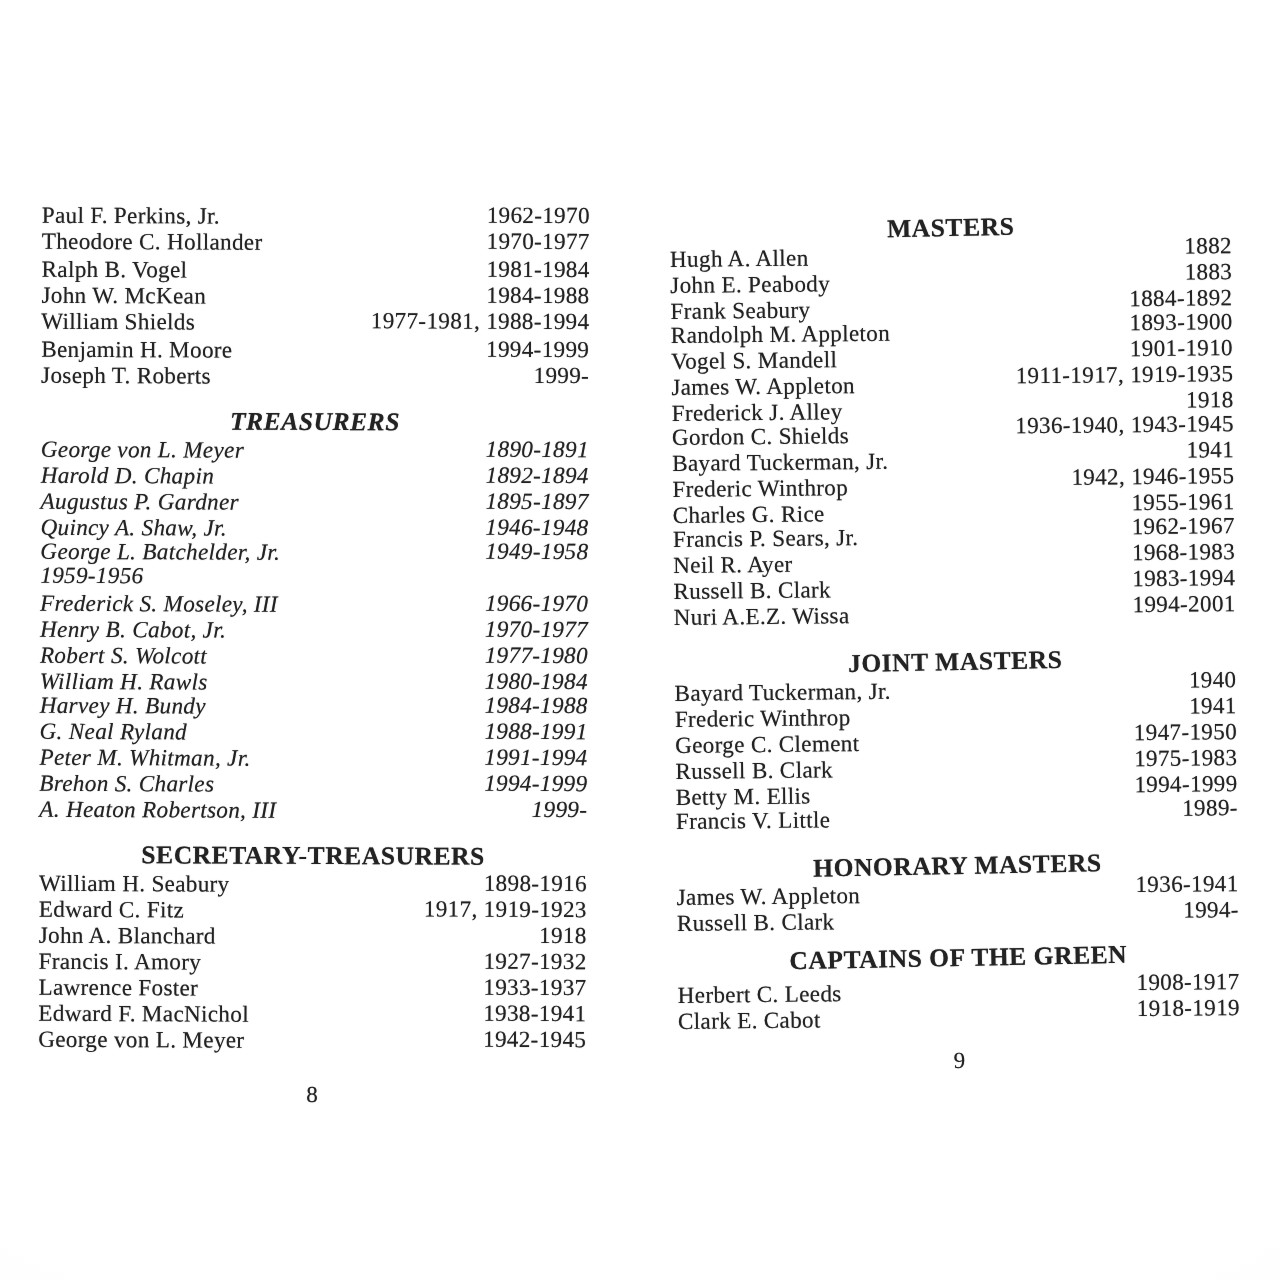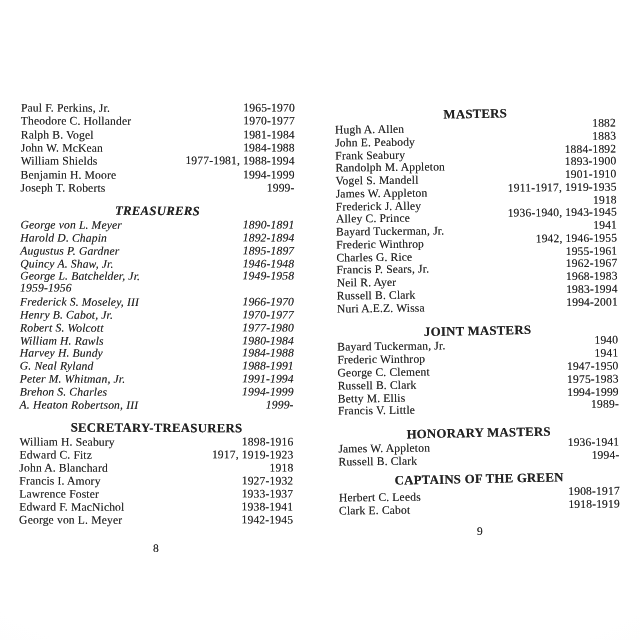--- a/index.html
+++ b/index.html
@@ -49,21 +49,21 @@
 </head>
 <body>
 
 <div class="spread">
 
   <div class="page page-left">
     <div>
         <div class="sec pl-sec-0">
           <div class="row">
             <span class="nm">Paul F. Perkins, Jr.</span>
-            <span class="yr">1965-1970</span>
+            <span class="yr">1962-1970</span>
           </div>
           <div class="row">
             <span class="nm">Theodore C. Hollander</span>
             <span class="yr">1970-1977</span>
           </div>
           <div class="row">
             <span class="nm">Ralph B. Vogel</span>
             <span class="yr">1981-1984</span>
           </div>
           <div class="row">
@@ -206,21 +206,21 @@
           </div>
           <div class="row">
             <span class="nm">James W. Appleton</span>
             <span class="yr">1911-1917, 1919-1935</span>
           </div>
           <div class="row">
             <span class="nm">Frederick J. Alley</span>
             <span class="yr">1918</span>
           </div>
           <div class="row">
-            <span class="nm">Alley C. Prince</span>
+            <span class="nm">Gordon C. Shields</span>
             <span class="yr">1936-1940, 1943-1945</span>
           </div>
           <div class="row">
             <span class="nm">Bayard Tuckerman, Jr.</span>
             <span class="yr">1941</span>
           </div>
           <div class="row">
             <span class="nm">Frederic Winthrop</span>
             <span class="yr">1942, 1946-1955</span>
           </div>

